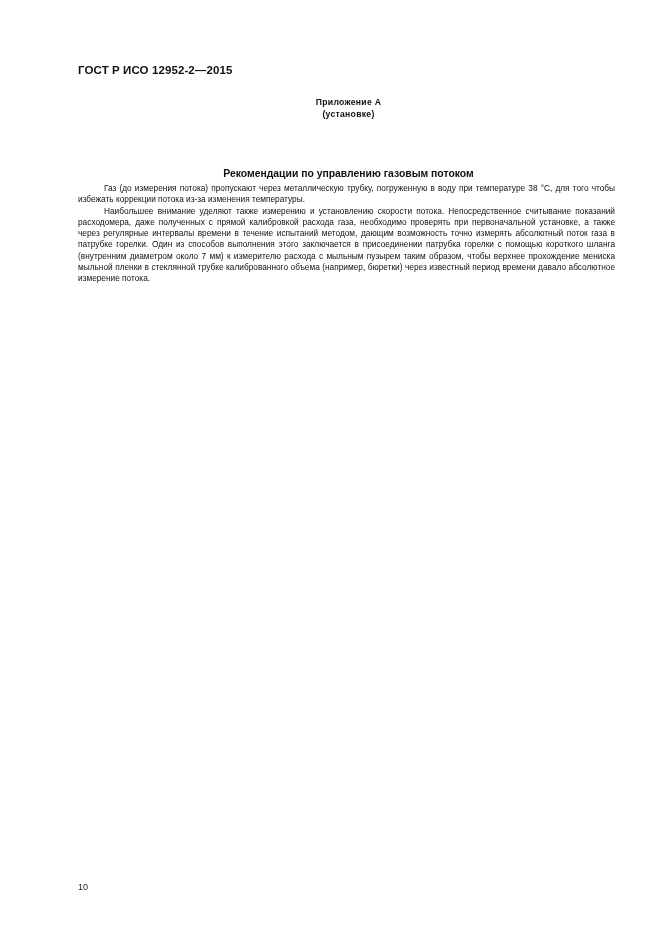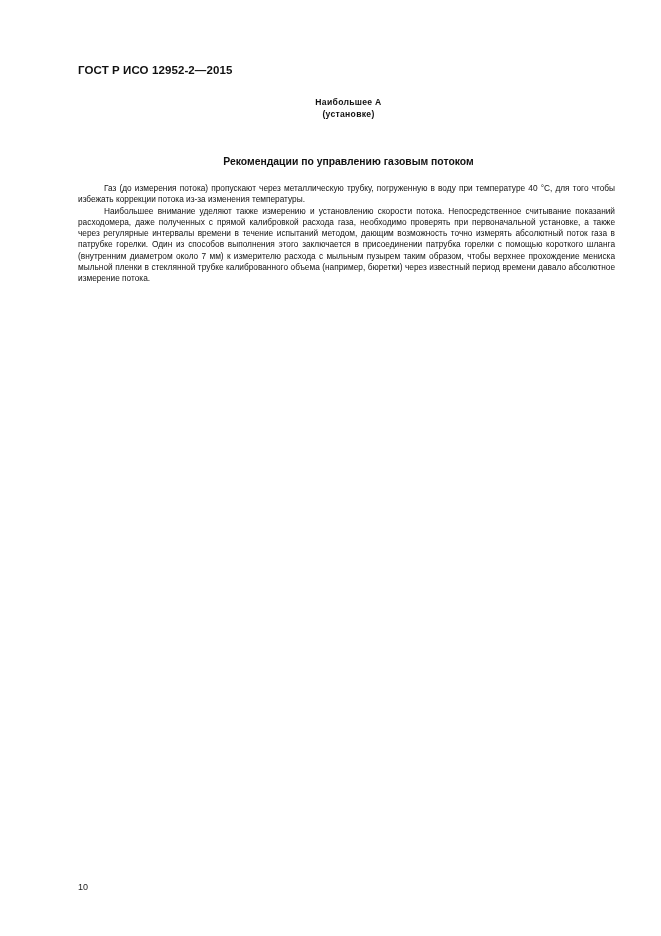--- a/index.html
+++ b/index.html
@@ -43,21 +43,21 @@
       letter-spacing: 0.3px;
     }
     .annex .line {
       display: block;
       padding-left: 36px;
     }
     .section-title {
       position: absolute;
       left: 0;
       width: 661px;
-      top: 156px;
+      top: 168px;
       text-align: center;
       font-size: 10.4px;
       font-weight: bold;
       padding-left: 36px;
       box-sizing: border-box;
     }
     .body-text {
       position: absolute;
       left: 78px;
       top: 183px;
@@ -79,25 +79,25 @@
       margin-top: 34px;
     }
   </style>
 </head>
 <body>
 
 <div class="page">
   <div class="doc-header">ГОСТ Р ИСО 12952-2—2015</div>
 
   <div class="annex">
-    <span class="line">Наибольшее А</span>
+    <span class="line">Приложение А</span>
     <span class="line">(установке)</span>
   </div>
 
   <div class="section-title">Рекомендации по управлению газовым потоком</div>
 
   <div class="body-text">
-    <p>Газ (до измерения потока) пропускают через металлическую трубку, погруженную в воду при температуре 40 °С, для того чтобы избежать коррекции потока из-за изменения температуры.</p>
+    <p>Газ (до измерения потока) пропускают через металлическую трубку, погруженную в воду при температуре 38 °С, для того чтобы избежать коррекции потока из-за изменения температуры.</p>
     <p>Наибольшее внимание уделяют также измерению и установлению скорости потока. Непосредственное считывание показаний расходомера, даже полученных с прямой калибровкой расхода газа, необходимо проверять при первоначальной установке, а также через регулярные интервалы времени в течение испытаний методом, дающим возможность точно измерять абсолютный поток газа в патрубке горелки. Один из способов выполнения этого заключается в присоединении патрубка горелки с помощью короткого шланга (внутренним диаметром около 7 мм) к измерителю расхода с мыльным пузырем таким образом, чтобы верхнее прохождение мениска мыльной пленки в стеклянной трубке калиброванного объема (например, бюретки) через известный период времени давало абсолютное измерение потока.</p>
   </div>
 
   <div class="page-number">10</div>
 </div>
 
 </body></html>

